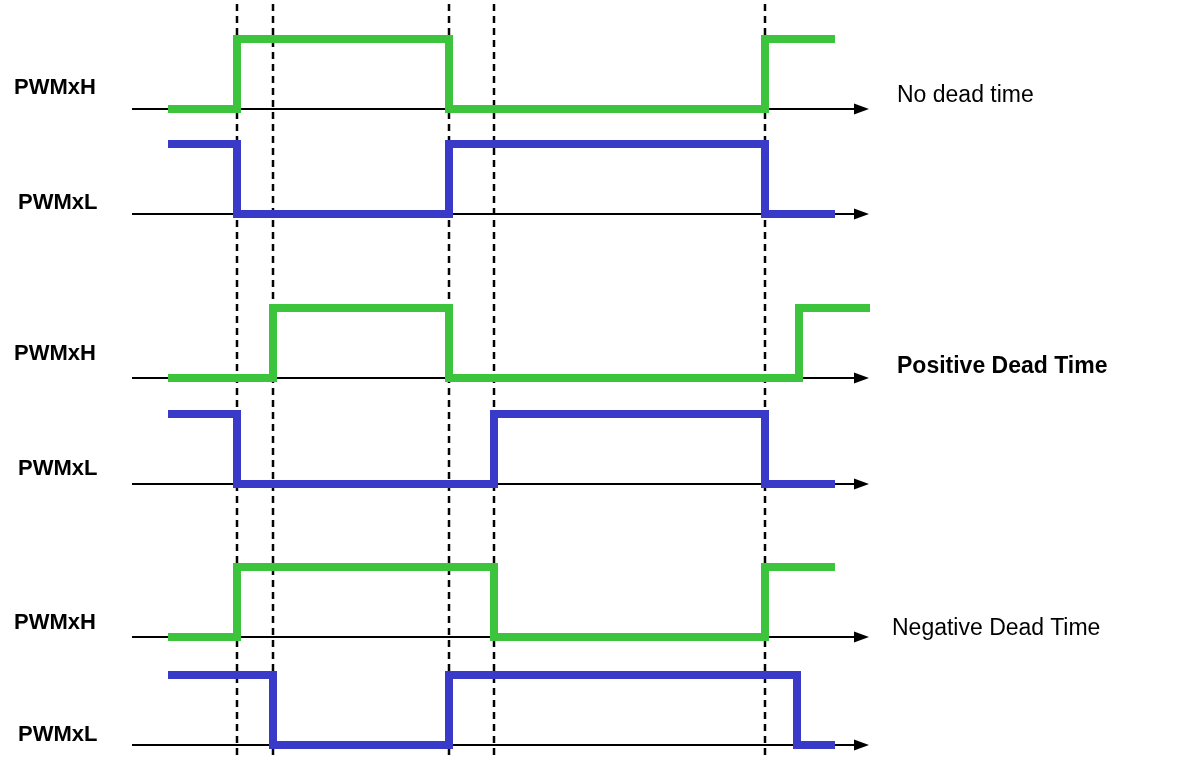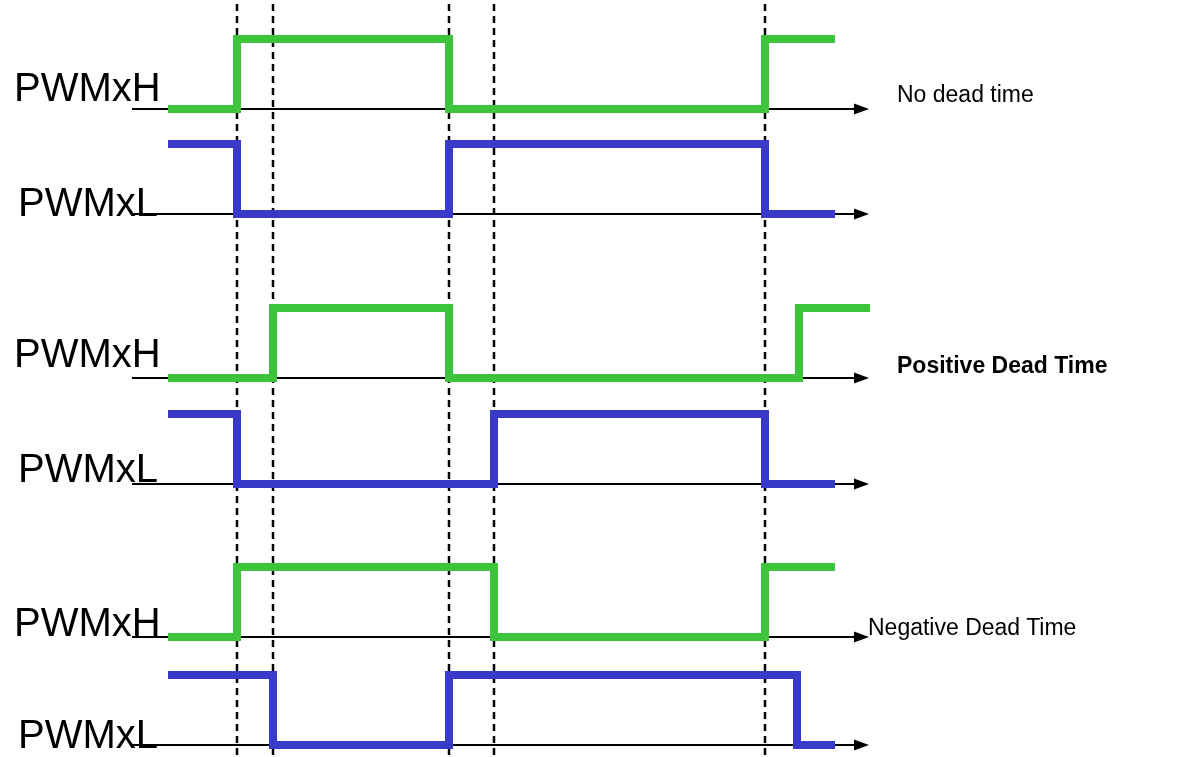--- a/index.html
+++ b/index.html
@@ -7,23 +7,23 @@
     position: relative;
     width: 1200px;
     height: 757px;
     background: #ffffff;
     overflow: hidden;
     font-family: "Liberation Sans", "DejaVu Sans", sans-serif;
   }
   .stage svg { position: absolute; left: 0; top: 0; }
   .pwm-label {
     position: absolute;
-    font-size: 40px;
+    font-size: 22px;
     line-height: 30px;
-    font-weight: normal;
+    font-weight: bold;
     color: #000000;
     white-space: nowrap;
   }
   .caption {
     position: absolute;
     font-size: 23px;
     line-height: 29px;
     font-weight: normal;
     color: #000000;
     white-space: nowrap;
@@ -64,15 +64,15 @@
   <div class="pwm-label" style="left:18px; top:187px;">PWMxL</div>
 
   <div class="pwm-label" style="left:14px; top:338px;">PWMxH</div>
   <div class="pwm-label" style="left:18px; top:453px;">PWMxL</div>
 
   <div class="pwm-label" style="left:14px; top:607px;">PWMxH</div>
   <div class="pwm-label" style="left:18px; top:719px;">PWMxL</div>
 
   <div class="caption" style="left:897px; top:80px;">No dead time</div>
   <div class="caption" style="left:897px; top:351px;font-weight:bold;">Positive Dead Time</div>
-  <div class="caption" style="left:868px; top:613px;">Negative Dead Time</div>
+  <div class="caption" style="left:892px; top:613px;">Negative Dead Time</div>
 
 </div>
 
 </body></html>

